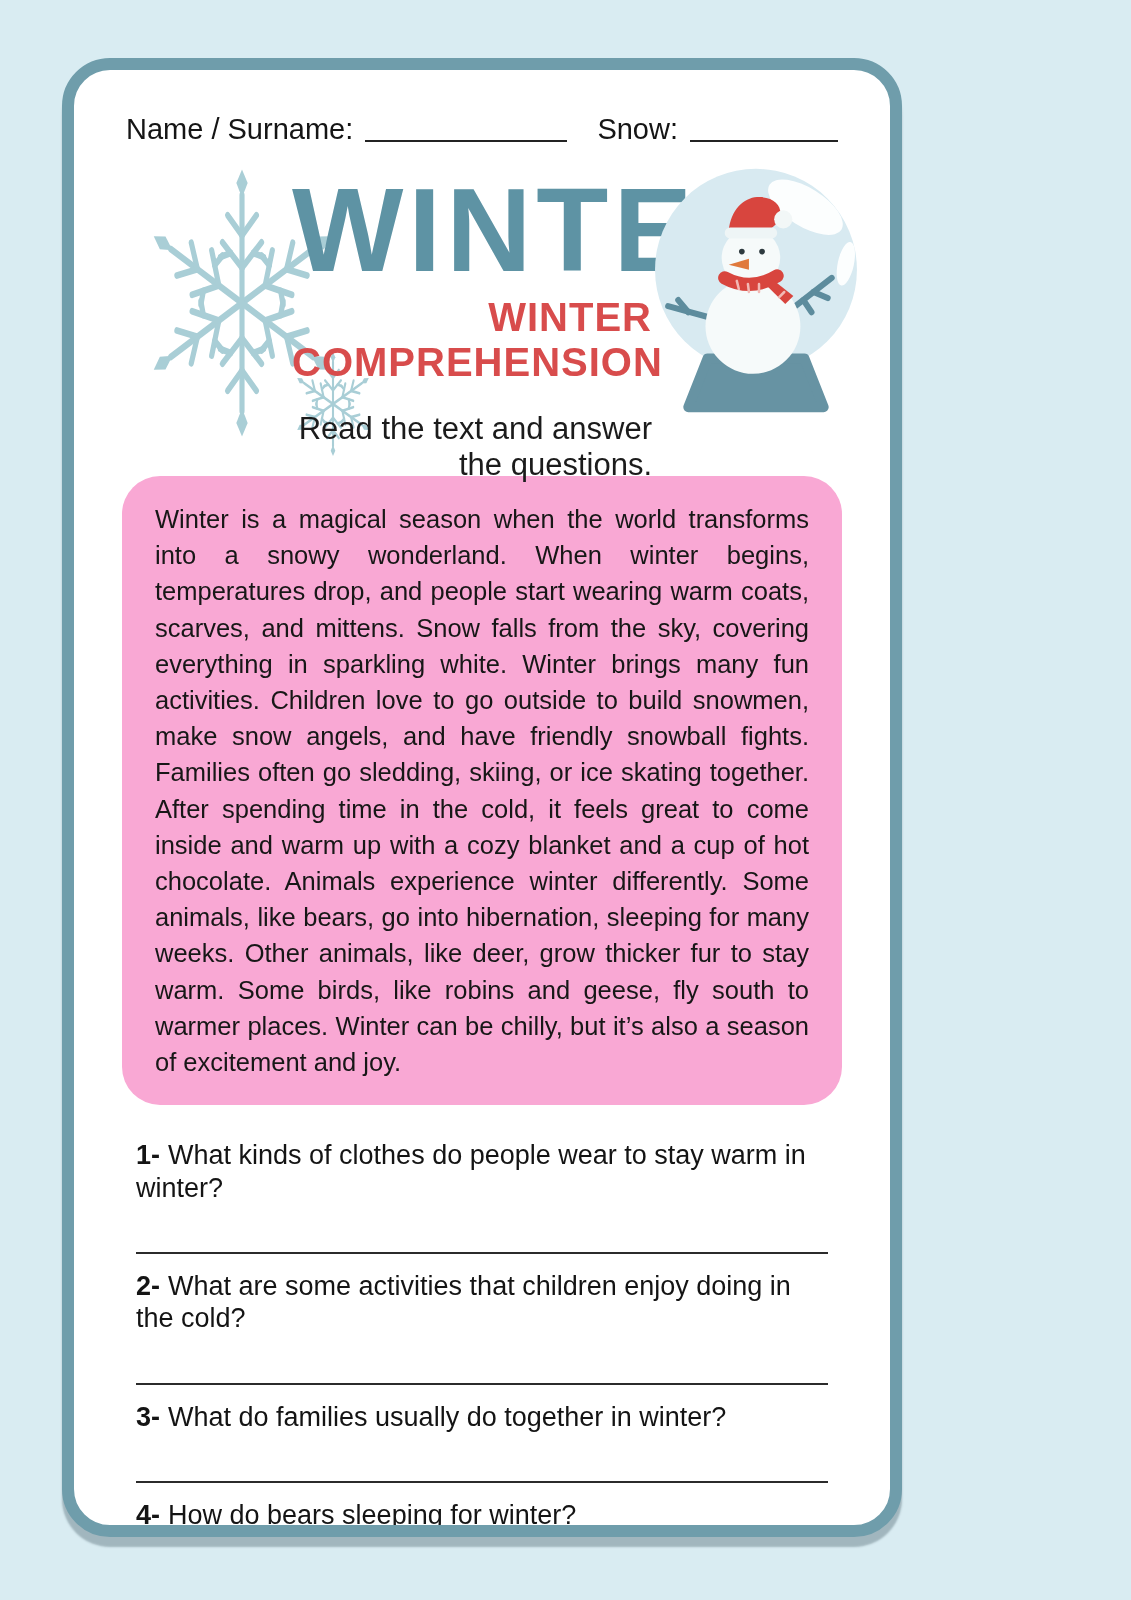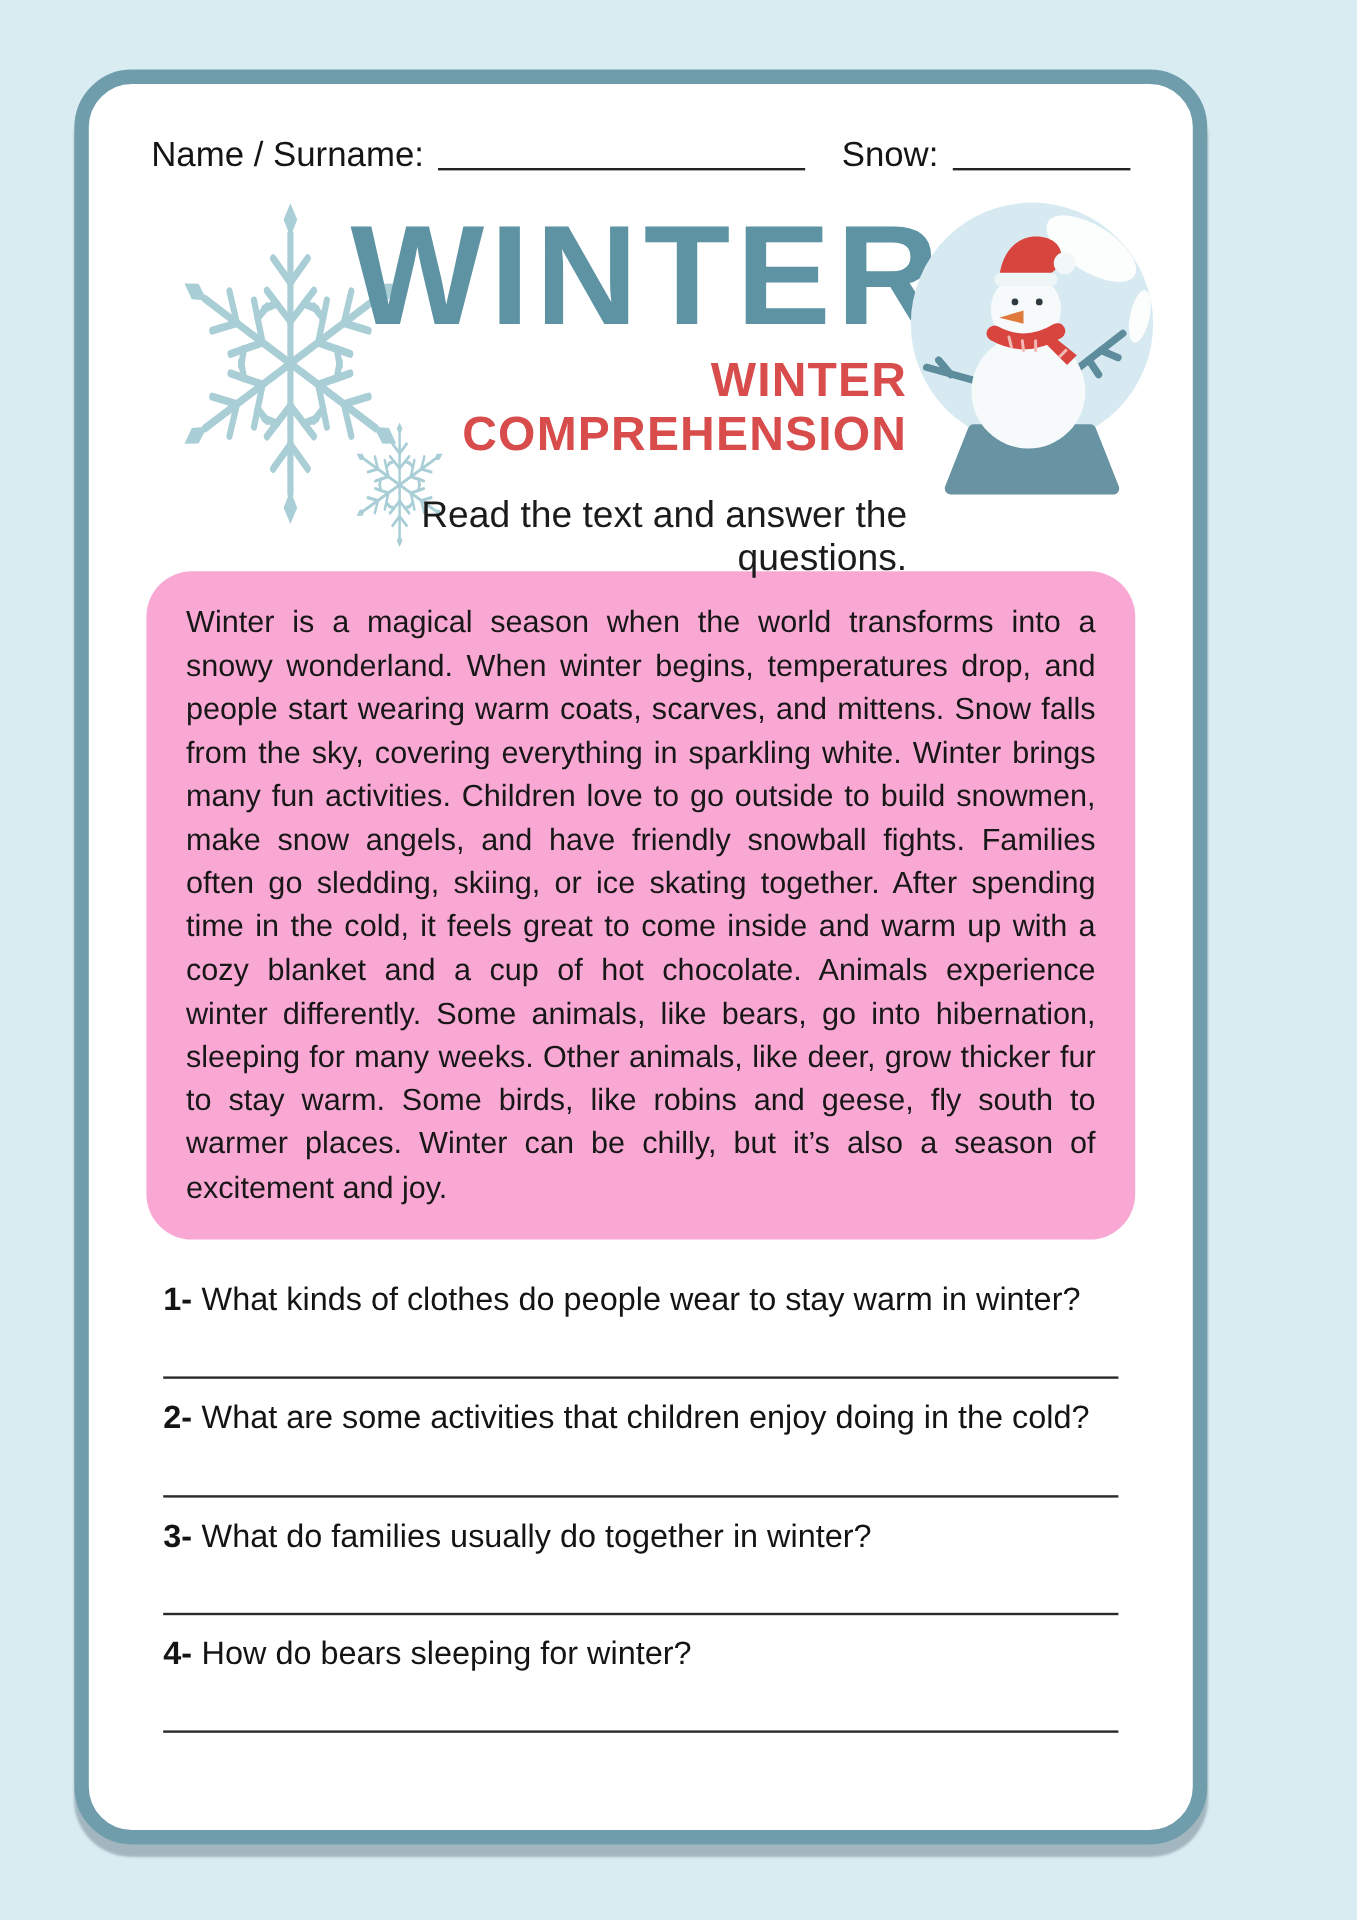--- a/index.html
+++ b/index.html
@@ -7,21 +7,21 @@
   .page {
     position:relative;
     width:1131px; height:1600px;
     background:#d9ecf2;
     font-family:"Liberation Sans", sans-serif;
     color:#1b1b1b;
     overflow:hidden;
   }
   .card {
     position:absolute; left:62px; top:58px;
-    width:944px; height:1479px;
+    width:840px; height:1479px;
     background:#ffffff;
     border:12px solid #6f9dab;
     border-radius:48px;
     box-shadow:0 10px 2px rgba(72,94,104,0.38);
     padding:38px 48px 30px 48px;
     overflow:hidden;
   }
   
   .header-row {
     display:flex; align-items:flex-end;

